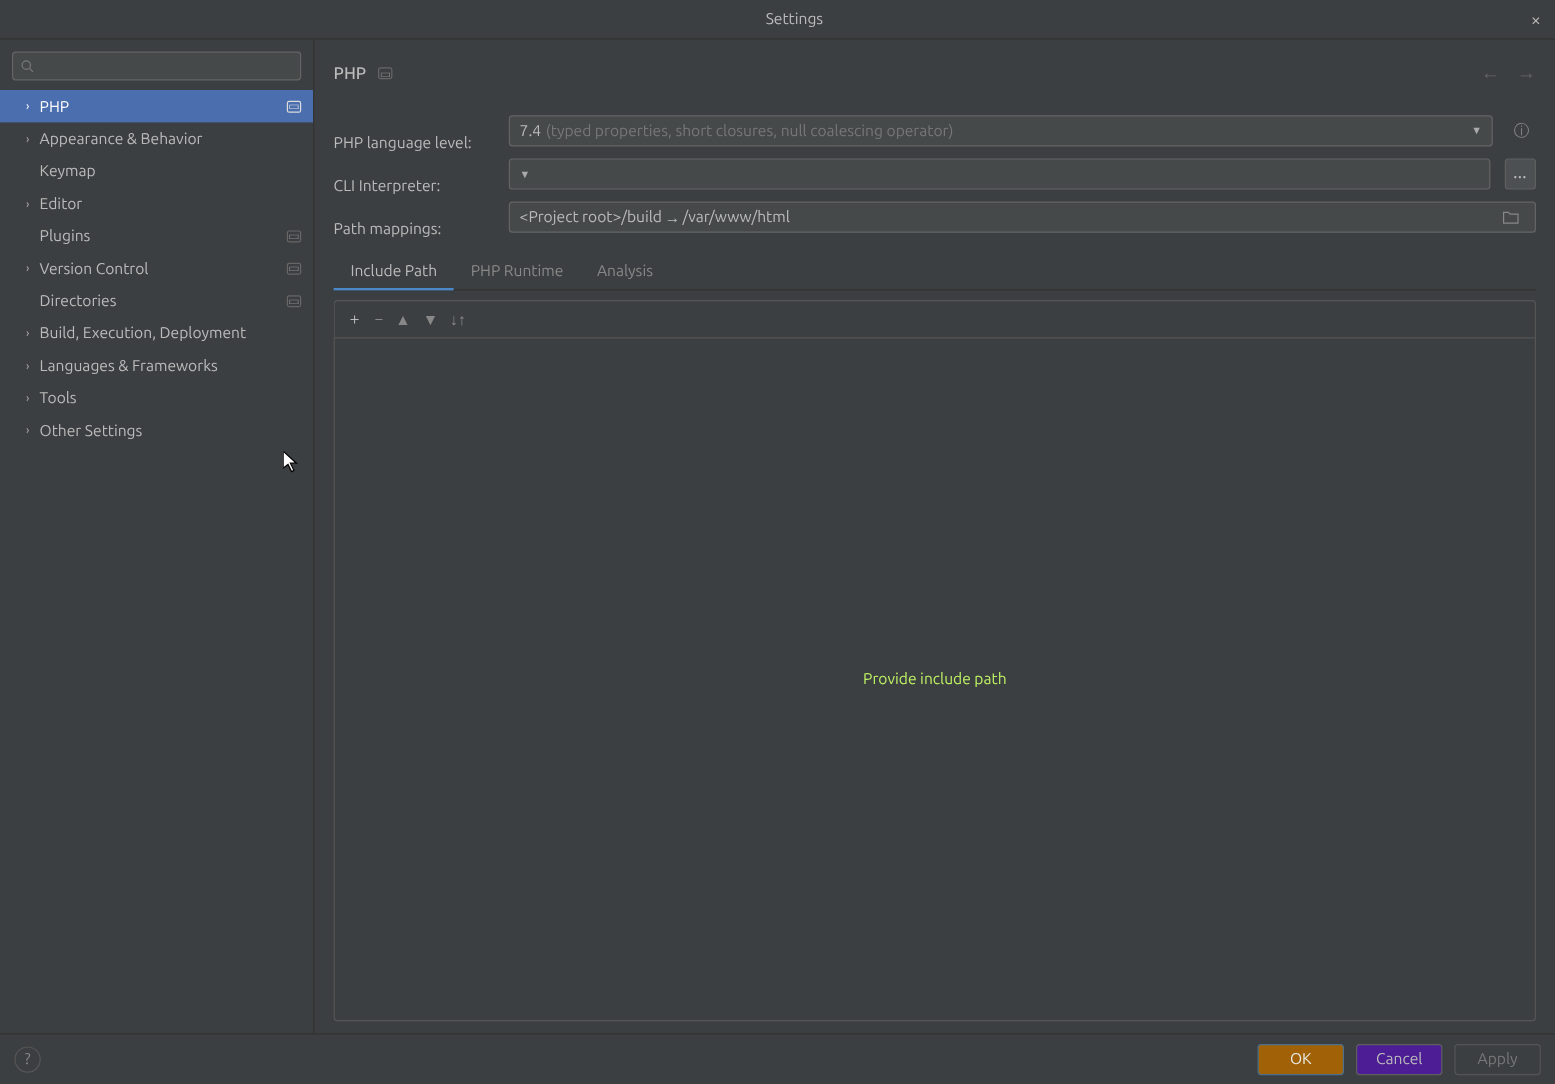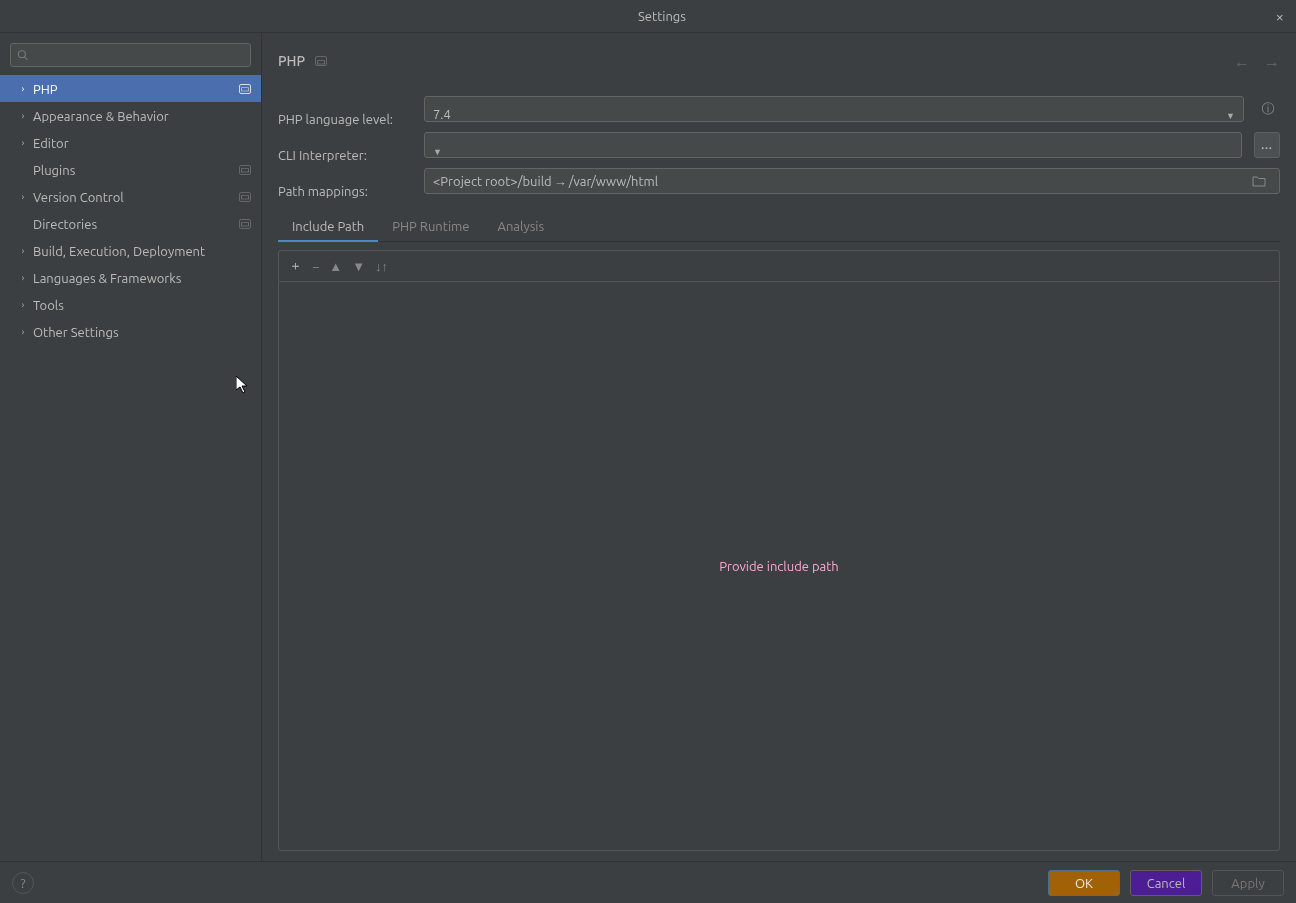--- a/index.html
+++ b/index.html
@@ -114,21 +114,21 @@
 .form-row {
   display: flex; align-items: center; height: 36px; gap: 12px;
 }
 .form-label { width: 134px; color: #bbbbbb; margin-top: 19px; }
 .combo {
   flex: 1;
   height: 26px;
   background: #45494a;
   border: 1px solid #646464;
   border-radius: 3px;
-  display: flex; align-items: flex-end;
+  display: flex; align-items: center;
   padding: 0 8px;
   position: relative;
 }
 .combo .combo-text { flex: 1; display: flex; gap: 4px; align-items: baseline; }
 .combo .combo-main { color: #bbbbbb; }
 .combo .combo-hint { color: #777; }
 .combo .combo-arrow { color: #aaa; font-size: 9px; }
 .help-btn, .ellipsis-btn, .browse-btn {
   width: 24px; height: 24px;
   display: flex; align-items: center; justify-content: center;
@@ -175,21 +175,21 @@
 }
 .tb-btn { color: #888; cursor: pointer; font-size: 13px; }
 .tb-btn.enabled { color: #bbbbbb; }
 
 .list-area {
   flex: 1;
   border: 1px solid #555;
   border-top: 1px solid #555;
   border-bottom-left-radius: 3px; border-bottom-right-radius: 3px;
   display: flex; align-items: center; justify-content: center;
-  color: #f9a8d4;
+  color: #bef264;
   margin-bottom: 10px;
   min-height: 300px;
 }
 
 .footer {
   height: 42px;
   border-top: 1px solid #323232;
   display: flex; align-items: center;
   padding: 0 12px;
   gap: 10px;
@@ -241,20 +241,24 @@
         <div class="tree-item selected">
           <span class="chevron">›</span>
           <span class="label">PHP</span>
           <span class="mod-badge">▭</span>
         </div>
         <div class="tree-item">
           <span class="chevron">›</span>
           <span class="label">Appearance &amp; Behavior</span>
         </div>
         <div class="tree-item">
+          <span class="chevron"></span>
+          <span class="label">Keymap</span>
+        </div>
+        <div class="tree-item">
           <span class="chevron">›</span>
           <span class="label">Editor</span>
         </div>
         <div class="tree-item">
           <span class="chevron"></span>
           <span class="label">Plugins</span>
           <span class="mod-badge">▭</span>
         </div>
         <div class="tree-item">
           <span class="chevron">›</span>
@@ -296,20 +300,21 @@
       </div>
     </div>
 
     <div class="form-rows">
 
       <div class="form-row">
         <span class="form-label">PHP language level:</span>
         <div class="combo">
           <span class="combo-text">
             <span class="combo-main">7.4</span>
+            <span class="combo-hint">(typed properties, short closures, null coalescing operator)</span>
           </span>
           <span class="combo-arrow">▼</span>
         </div>
         <div class="help-btn">ⓘ</div>
       </div>
 
       <div class="form-row">
         <span class="form-label">CLI Interpreter:</span>
         <div class="combo">
           <span class="combo-arrow">▼</span>

